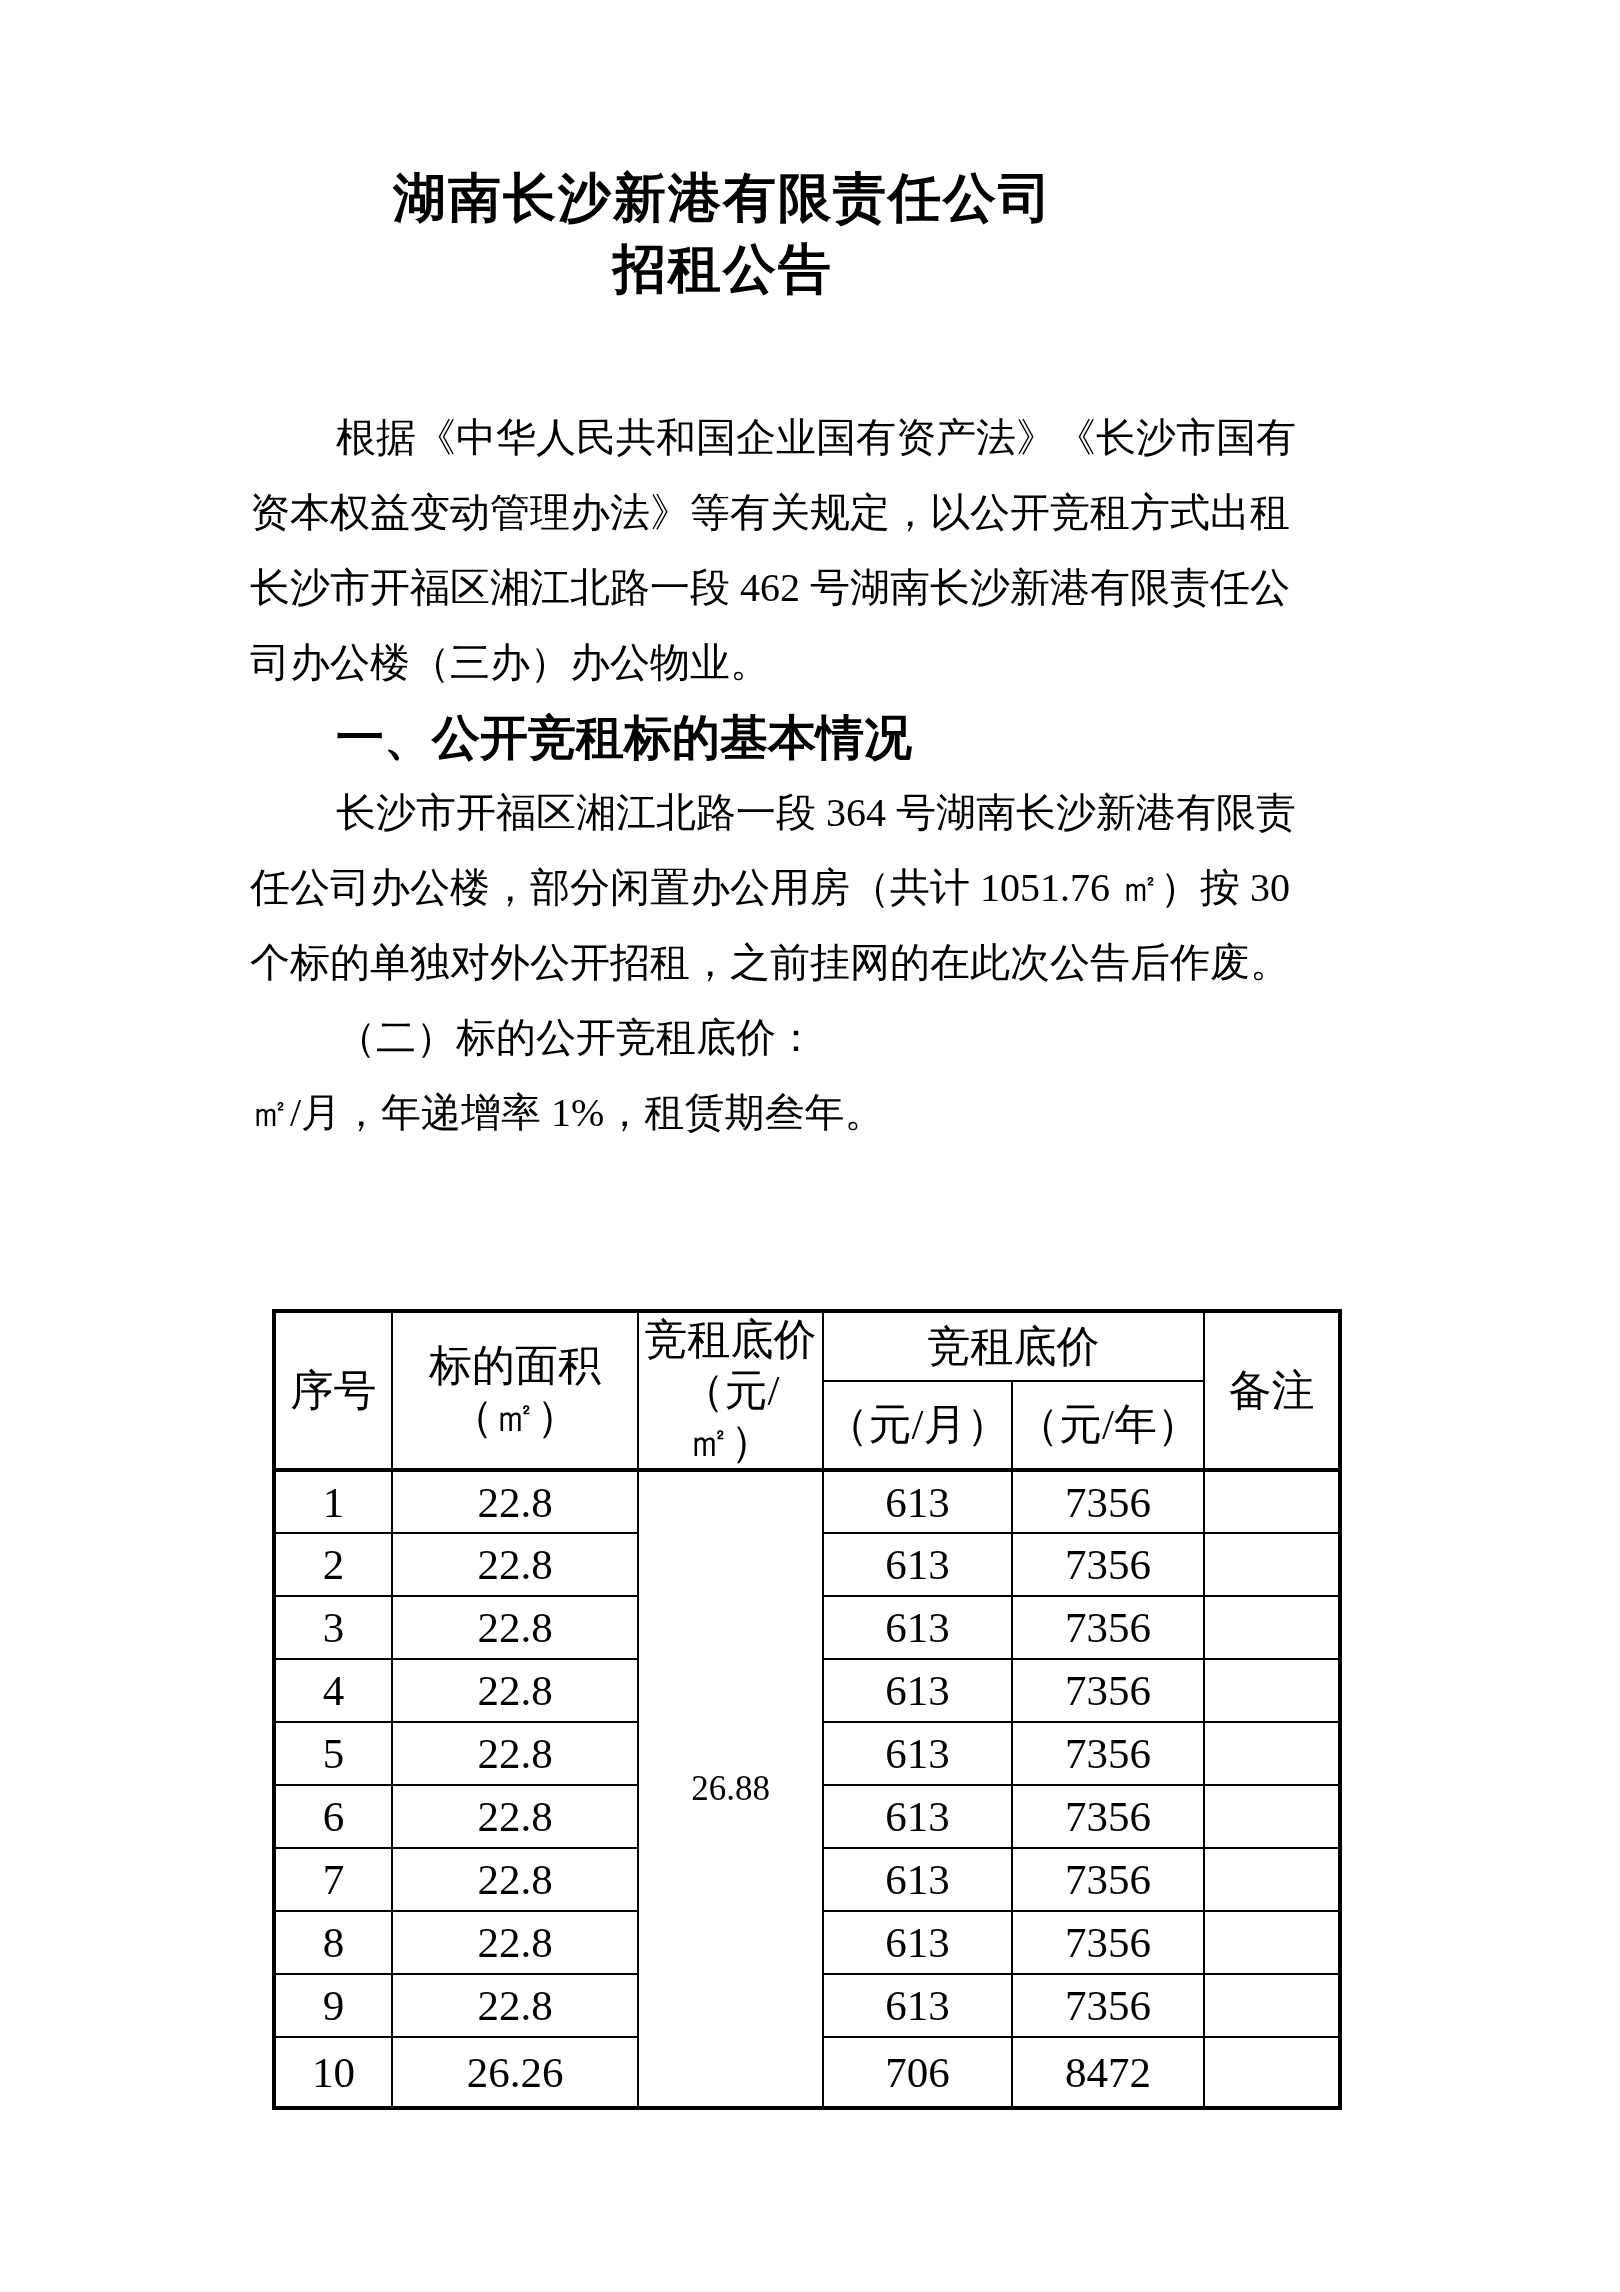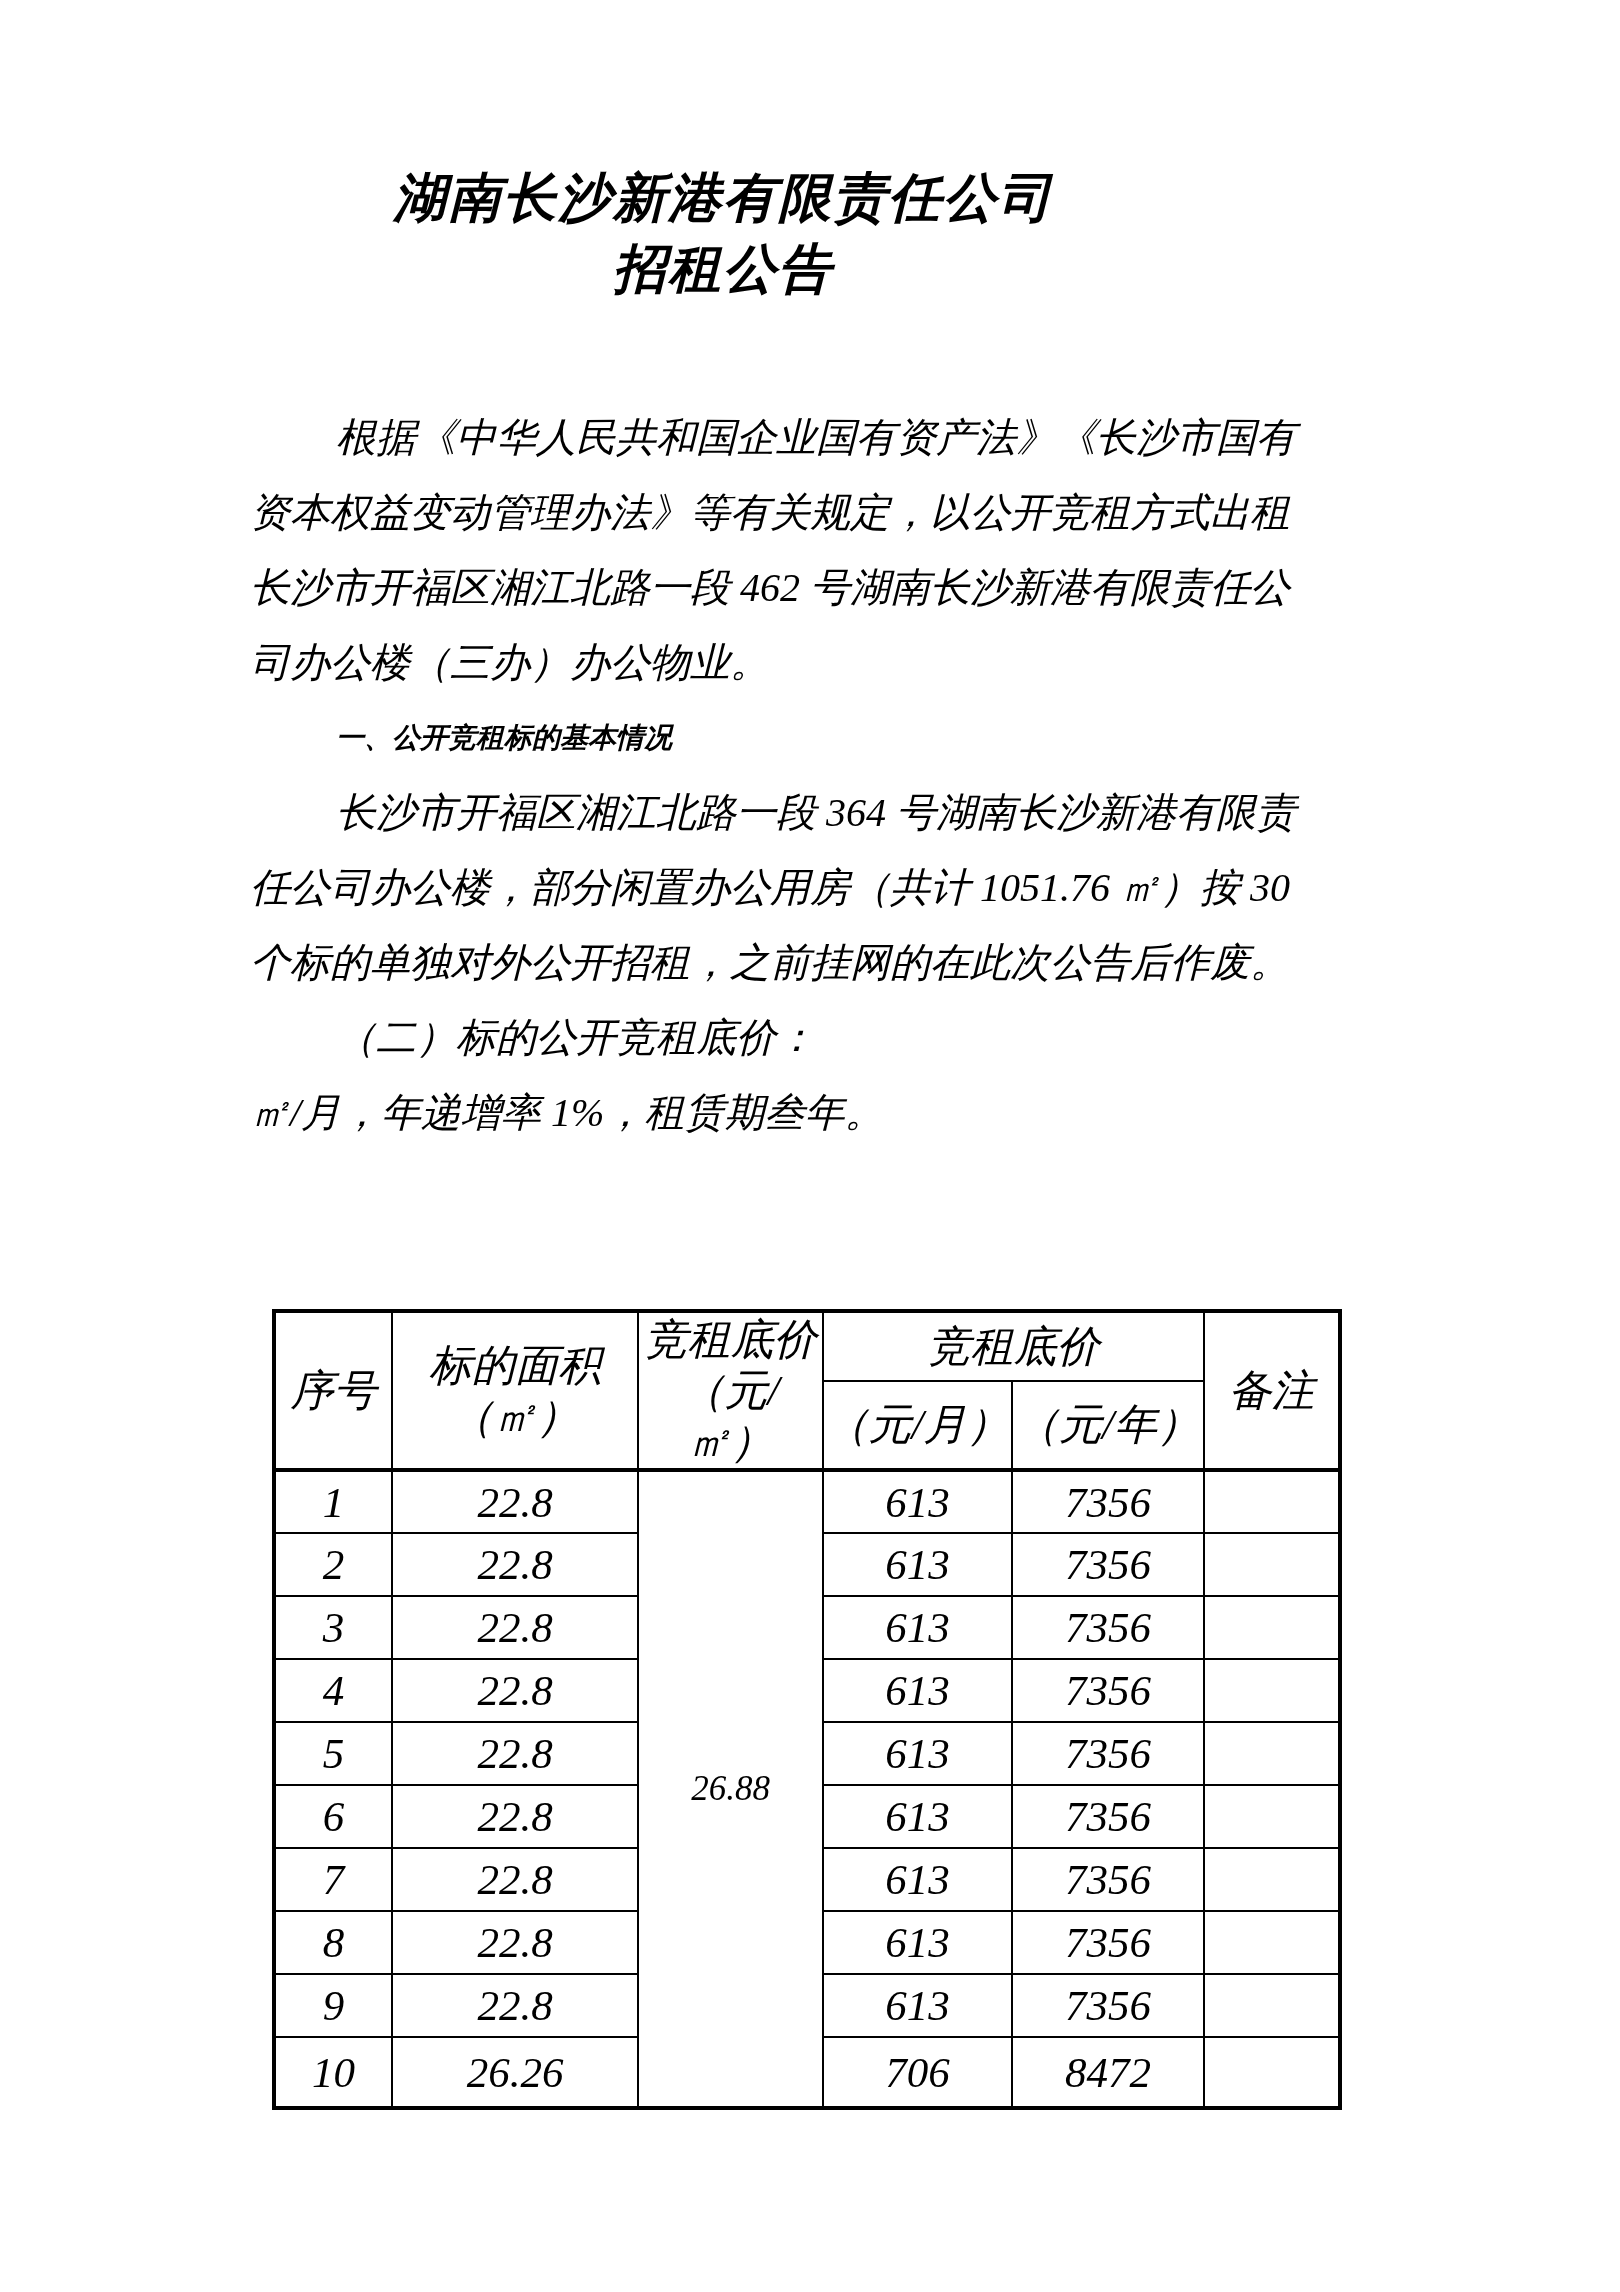--- a/index.html
+++ b/index.html
@@ -4,37 +4,37 @@
 <style>
   html, body { margin: 0; padding: 0; }
   body {
     width: 1620px; height: 2293px;
     background: #ffffff;
     color: #000000;
     font-family: "Liberation Serif", "DejaVu Serif", serif;
     position: relative;
     overflow: hidden;
   }
-  .page { position: absolute; left: 0; top: 0; width: 1349px; height: 2293px; font-style: italic; }
+  .page { position: absolute; left: 0; top: 0; width: 1349px; height: 2293px; }
 
   .title-block { position: absolute; left: 0; top: 163px; width: 1446px; text-align: center; }
   .title-line {
     font-size: 53px; font-weight: bold; line-height: 71px;
     letter-spacing: 2px;
   }
 
   .body-block {
     position: absolute; left: 250px; top: 400px; width: 1157px;
     font-size: 40px; line-height: 75px;
   }
   .tline { white-space: nowrap; }
   .indent { padding-left: 86px; }
   .sec-heading {
     font-family: "Liberation Sans", "DejaVu Sans", sans-serif;
-    font-weight: bold; font-size: 28px;
+    font-weight: bold; font-size: 48px;
   }
 
   table.lease {
     position: absolute; left: 272px; top: 1309px;
     border-collapse: collapse;
     table-layout: fixed;
     font-size: 43px;
   }
   table.lease th, table.lease td {
     border: 2.9px solid #000;

